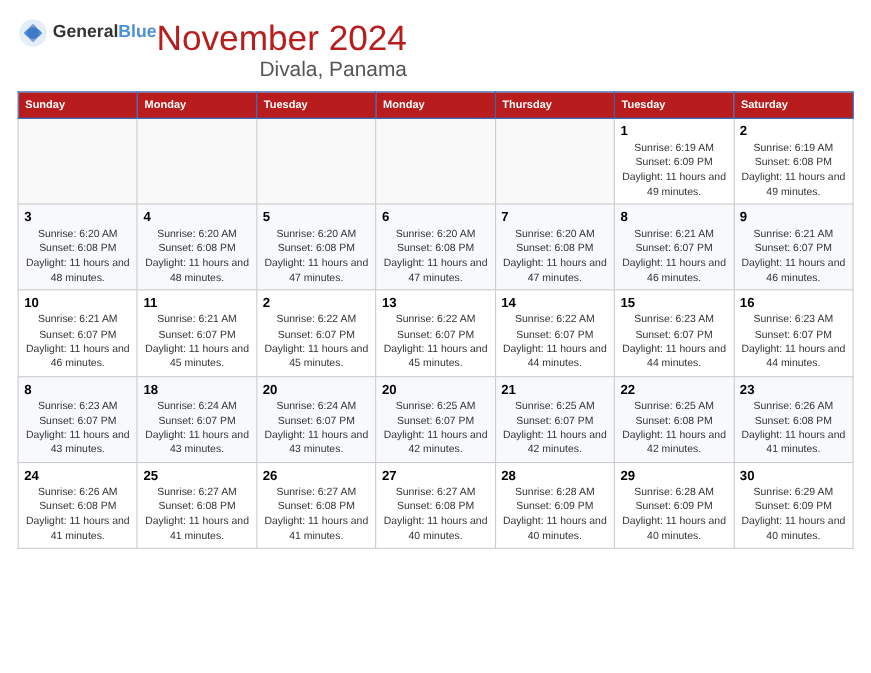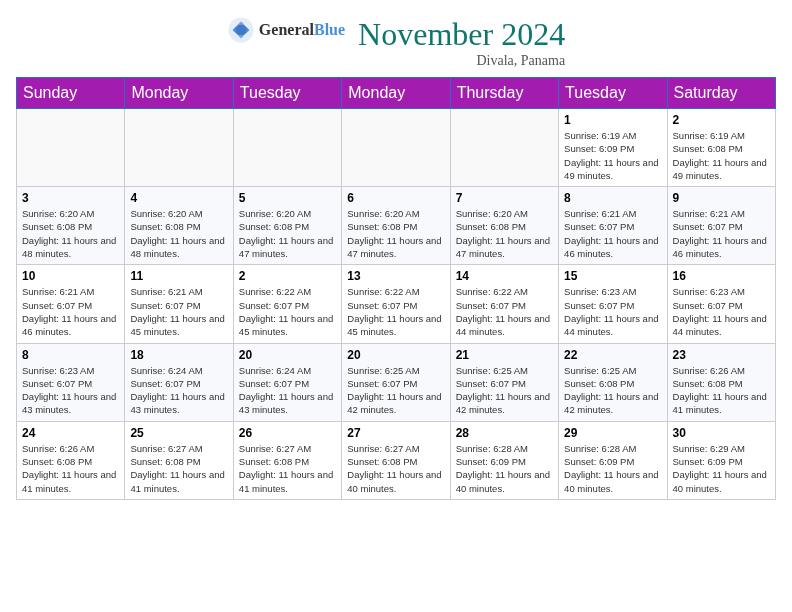--- a/index.html
+++ b/index.html
@@ -5,59 +5,57 @@
     * { box-sizing: border-box; margin: 0; padding: 0; }
     body {
       font-family: Arial, sans-serif;
       background: #fff;
       width: 792px;
       min-height: 612px;
       padding: 16px;
     }
     .header {
       display: flex;
-      justify-content: center;
+      justify-content: flex-start;
       align-items: flex-start;
       margin-bottom: 8px;
-      font-family: Liberation Serif, serif;
     }
     .logo {
       display: flex;
       align-items: center;
       gap: 4px;
     }
     .logo-icon {
       width: 28px;
       height: 28px;
     }
     .title-block {
       text-align: right;
     }
     .month-title {
       font-size: 32px;
       font-weight: normal;
-      color: #0f766e;
-      margin-left: 13px;
+      color: #b91c1c;
     }
     .location {
-      font-size: 14px;
+      font-size: 19px;
       color: #555;
     }
     .calendar {
       width: 100%;
       border-collapse: collapse;
       font-size: 10px;
     }
     .calendar th {
-      background-color: #a21caf;
+      background-color: #b91c1c;
       color: #fff;
       text-align: left;
       padding: 6px 6px;
-      font-size: 16px;
-      font-weight: normal;
+      font-size: 10px;
+      font-weight: bold;
       border: 1px solid #2a6bc5;
     }
     .calendar td {
       border: 1px solid #ccc;
       vertical-align: top;
       padding: 4px 5px;
       width: 108px;
       min-height: 80px;
       background: #fff;
     }
@@ -67,20 +65,21 @@
     .day-num {
       font-size: 12px;
       font-weight: bold;
       display: block;
       margin-bottom: 2px;
     }
     .day-info {
       font-size: 9.5px;
       color: #333;
       line-height: 1.4;
+      text-align: center;
     }
     .calendar tr:nth-child(even) td:not(.empty) {
       background: #f7f9fc;
     }
     .calendar tr:nth-child(odd) td:not(.empty) {
       background: #fff;
     }
   </style>
 </head>
 <body>

